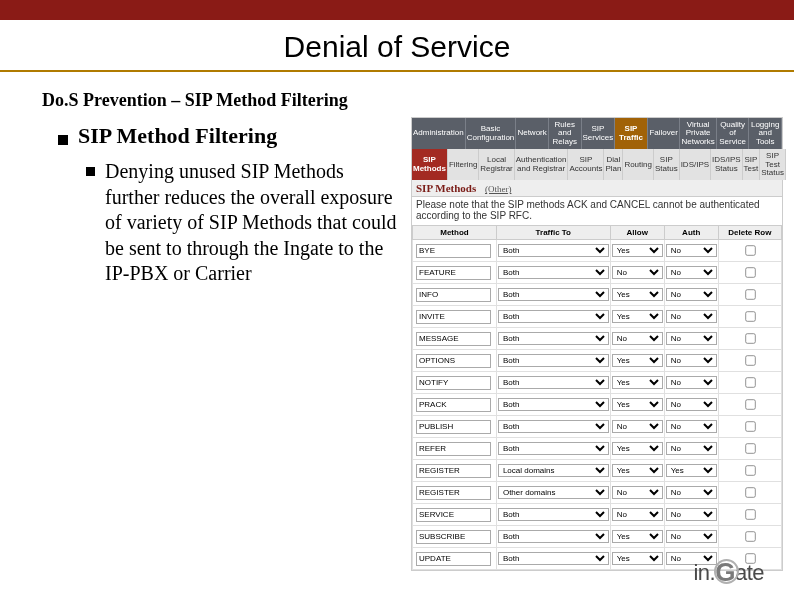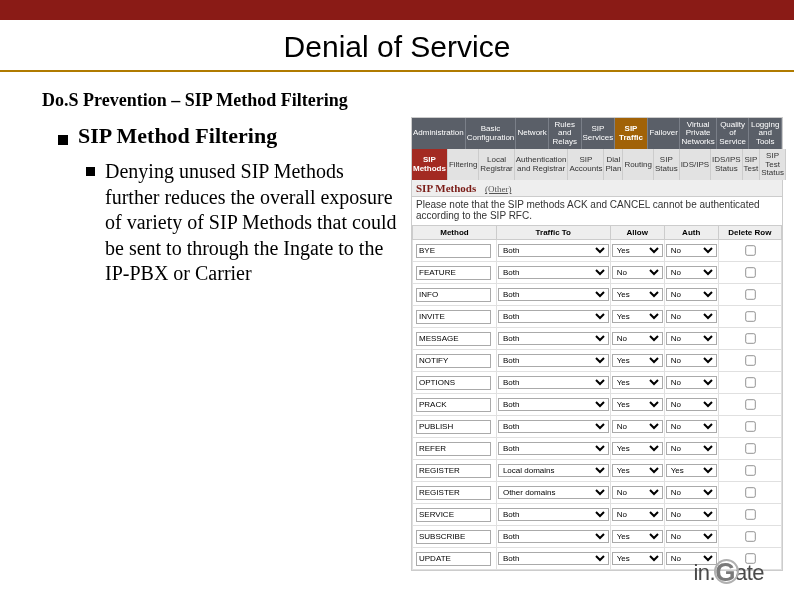--- a/index.html
+++ b/index.html
@@ -310,28 +310,28 @@
             <td><input type="checkbox" class="mini-check" style=""></td>
           </tr>
           <tr>
             <td class="method"><input class="mini-input" value="MESSAGE" style=""></td>
             <td><select class="mini-select"><option>Both</option></select></td>
             <td><select class="mini-select"><option>No</option></select></td>
             <td><select class="mini-select"><option>No</option></select></td>
             <td><input type="checkbox" class="mini-check" style=""></td>
           </tr>
           <tr>
+            <td class="method"><input class="mini-input" value="OPTIONS" style=""></td>
+            <td><select class="mini-select"><option>Both</option></select></td>
+            <td><select class="mini-select"><option>Yes</option></select></td>
+            <td><select class="mini-select"><option>No</option></select></td>
+            <td><input type="checkbox" class="mini-check" style=""></td>
+          </tr>
+          <tr>
             <td class="method"><input class="mini-input" value="NOTIFY" style=""></td>
-            <td><select class="mini-select"><option>Both</option></select></td>
-            <td><select class="mini-select"><option>Yes</option></select></td>
-            <td><select class="mini-select"><option>No</option></select></td>
-            <td><input type="checkbox" class="mini-check" style=""></td>
-          </tr>
-          <tr>
-            <td class="method"><input class="mini-input" value="OPTIONS" style=""></td>
             <td><select class="mini-select"><option>Both</option></select></td>
             <td><select class="mini-select"><option>Yes</option></select></td>
             <td><select class="mini-select"><option>No</option></select></td>
             <td><input type="checkbox" class="mini-check" style=""></td>
           </tr>
           <tr>
             <td class="method"><input class="mini-input" value="PRACK" style=""></td>
             <td><select class="mini-select"><option>Both</option></select></td>
             <td><select class="mini-select"><option>Yes</option></select></td>
             <td><select class="mini-select"><option>No</option></select></td>

